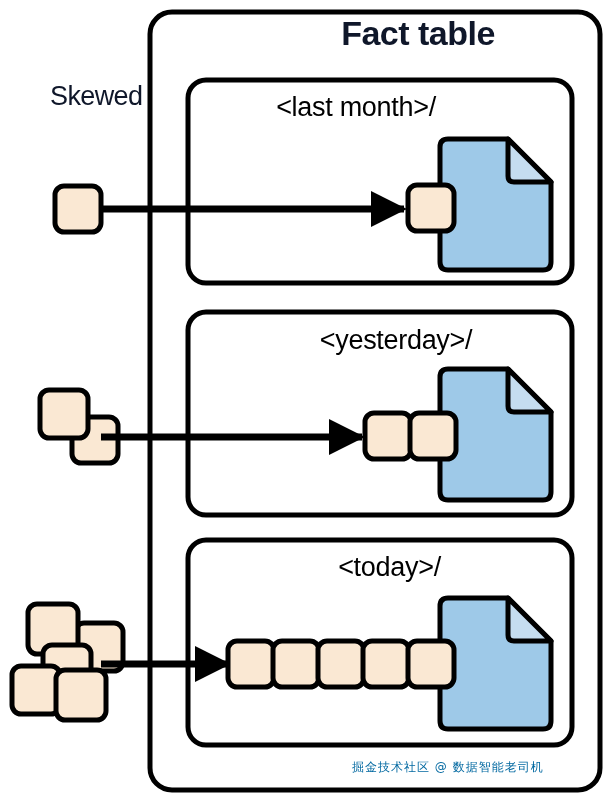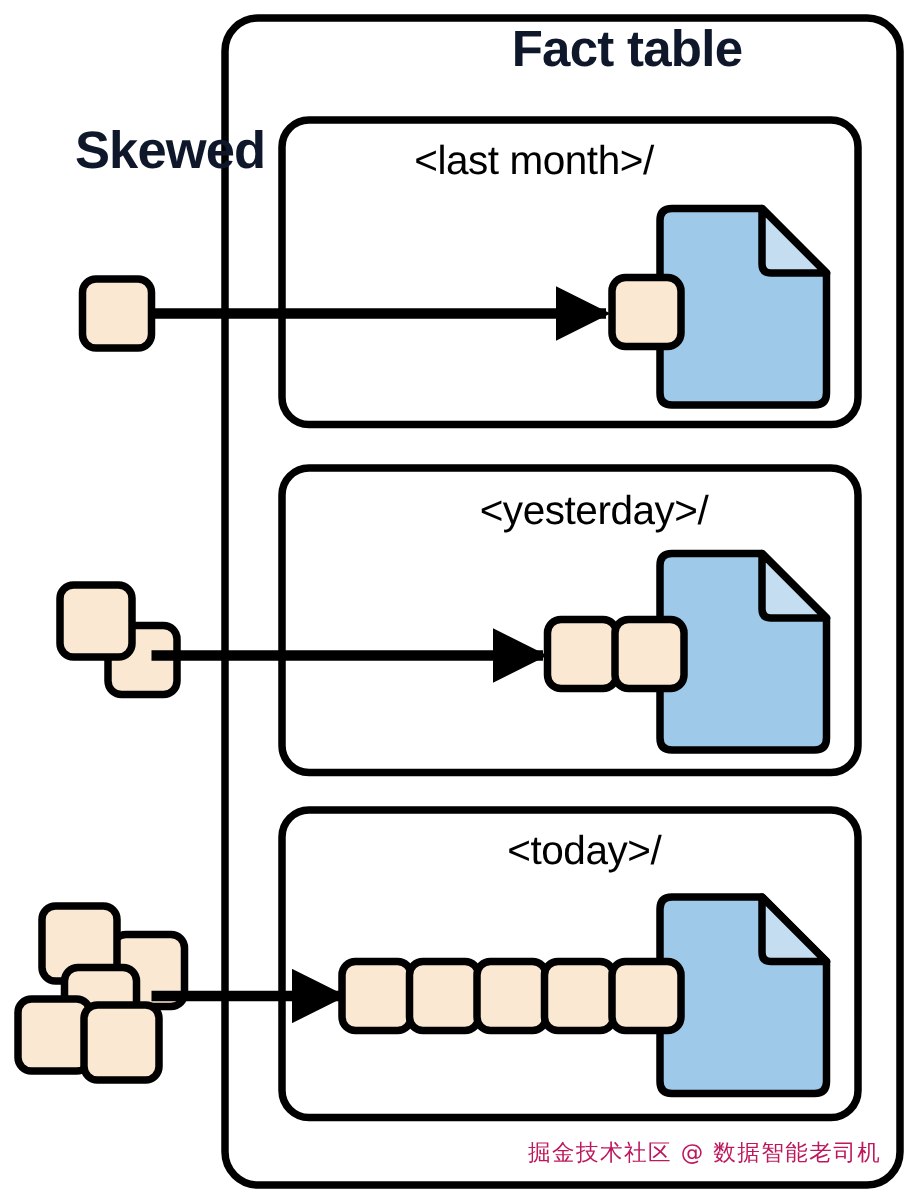--- a/index.html
+++ b/index.html
@@ -28,22 +28,22 @@
     position: absolute;
     color: #0f172a;
     font-family: "Liberation Sans", sans-serif;
     white-space: nowrap;
     line-height: 1.02;
     margin-left: 44px;
   }
   #skewed-label {
     left: 6px;
     top: 83px;
-    font-size: 35px;
-    font-weight: 700;
+    font-size: 27px;
+    font-weight: 400;
     letter-spacing: -0.6px;
   }
   #skewed-label span { display: block; }
   #fact-title {
     left: 148px;
     top: 16px;
     width: 452px;
     text-align: center;
     font-size: 34px;
     font-weight: 700;
@@ -57,22 +57,22 @@
     color: #000;
     letter-spacing: -0.3px;
   }
   #title-last-month { left: 186px; top: 92px; width: 340px; }
   #title-yesterday  { left: 186px; top: 325px; width: 420px; }
   #title-today      { left: 186px; top: 552px; width: 407px; }
   #watermark {
     position: absolute;
     left: 352px;
     top: 759px;
-    font-size: 15px;
-    color: #be185d;
+    font-size: 12px;
+    color: #0369a1;
     font-family: "DejaVu Sans", sans-serif;
     letter-spacing: 1px;
     white-space: nowrap;
   }
 </style>
 </head>
 <body>
 
 <div id="canvas">
 

